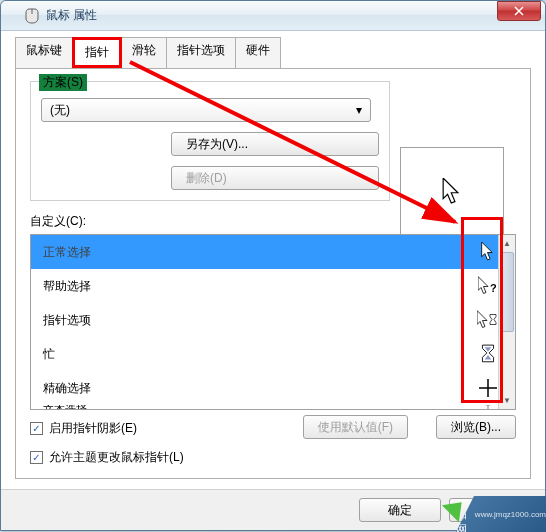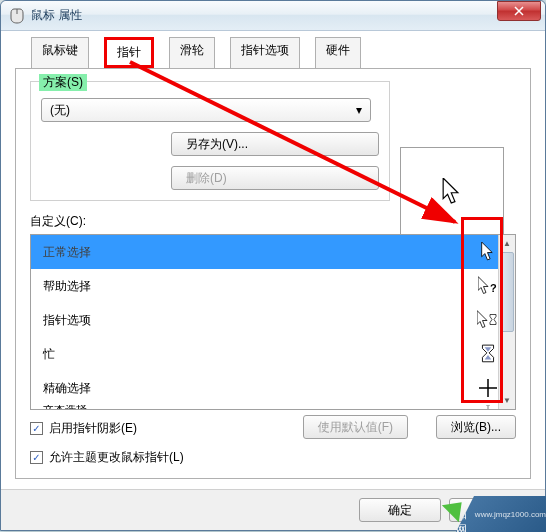--- a/index.html
+++ b/index.html
@@ -1,32 +1,32 @@
 <!DOCTYPE html>
 <html><head>
 <meta charset="utf-8">
 <style>
 * { box-sizing: border-box; margin: 0; padding: 0; }
 body { font-family: "Microsoft YaHei", Tahoma, sans-serif; font-size: 12px; background: linear-gradient(135deg, #e8f4f8 0%, #d4e9f0 50%, #c8e0e8 100%); width: 546px; height: 532px; position: relative; overflow: hidden; }
 
 .window { width: 546px; background: #fff; border: 1px solid #5a7a9a; border-radius: 6px 6px 0 0; box-shadow: 0 0 8px rgba(0,0,0,0.3); }
-.titlebar { height: 30px; background: linear-gradient(180deg, #f8fbfd 0%, #e8f0f6 45%, #d8e6f0 50%, #e4eef6 100%); border-bottom: 1px solid #b8c8d8; display: flex; align-items: center; padding: 0 4px 0 8px; border-radius: 6px 6px 0 0; }
+.titlebar { height: 30px; background: linear-gradient(180deg, #f8fbfd 0%, #e8f0f6 45%, #d8e6f0 50%, #e4eef6 100%); border-bottom: 1px solid #b8c8d8; display: flex; align-items: center; padding: 0 4px 0 23px; border-radius: 6px 6px 0 0; font-family: Liberation Serif, serif; }
 .titlebar-icon { width: 16px; height: 16px; margin-right: 6px; }
 .titlebar-title { flex: 1; color: #1a3a5a; font-size: 12px; }
 .close-btn { width: 44px; height: 20px; background: linear-gradient(180deg, #e89090 0%, #d04848 45%, #c03030 50%, #d85858 100%); border: 1px solid #903030; border-radius: 0 0 3px 3px; color: #fff; display: flex; align-items: center; justify-content: center; font-size: 10px; margin-top: -10px; cursor: pointer; }
 
 .content { padding: 6px 14px 10px; background: #fff; }
 .tabs { display: flex; border-bottom: 1px solid #b0b0b0; margin-bottom: 0; }
-.tab { padding: 4px 10px; border: 1px solid #b0b0b0; border-bottom: none; background: #f4f4f4; margin-right: -1px; cursor: pointer; font-size: 12px; position: relative; margin-left: 16px; }
+.tab { padding: 4px 10px; border: 1px solid #b0b0b0; border-bottom: none; background: #f4f4f4; margin-right: -1px; cursor: pointer; font-size: 12px; position: relative; }
 .tab.active { background: #fff; z-index: 2; }
 .tab.highlight { border: 3px solid #f00000; z-index: 10; }
 .tab-body { border: 1px solid #b0b0b0; border-top: none; padding: 12px 14px 8px; background: #fff; height: 410px; }
 
 .scheme-group { border: 1px solid #d0d0d0; padding: 8px 10px 10px; margin-bottom: 12px; position: relative; width: 360px; }
-.scheme-label { position: absolute; top: -8px; left: 8px; background: #86efac; padding: 0 4px; }
+.scheme-label { position: absolute; top: -8px; left: 8px; background: #15803d; padding: 0 4px; }
 .scheme-select { width: 330px; height: 24px; border: 1px solid #a0a0a0; border-radius: 3px; background: linear-gradient(180deg, #fff, #f0f0f0); margin: 8px 0 10px; display: flex; align-items: center; padding: 0 8px; justify-content: space-between; cursor: pointer; }
 .scheme-buttons { display: flex; gap: 10px; margin-left: 130px; flex-direction: column; }
 .win-button { height: 24px; padding: 0 14px; border: 1px solid #a0a0a0; border-radius: 3px; background: linear-gradient(180deg, #fdfdfd, #e8e8e8); cursor: pointer; font-size: 12px; display: flex; align-items: center; }
 .win-button.disabled { color: #a0a0a0; cursor: default; }
 
 .preview-box { position: absolute; top: 78px; right: 26px; width: 104px; height: 90px; border: 1px solid #a0a0a0; background: #fff; display: flex; align-items: center; justify-content: center; }
 
 .custom-label { margin: 6px 0 4px; }
 .list-container { border: 1px solid #a0a0a0; height: 176px; position: relative; overflow: hidden; }
 .list-item { height: 34px; display: flex; align-items: center; padding: 0 12px; justify-content: space-between; border-bottom: 0; }

